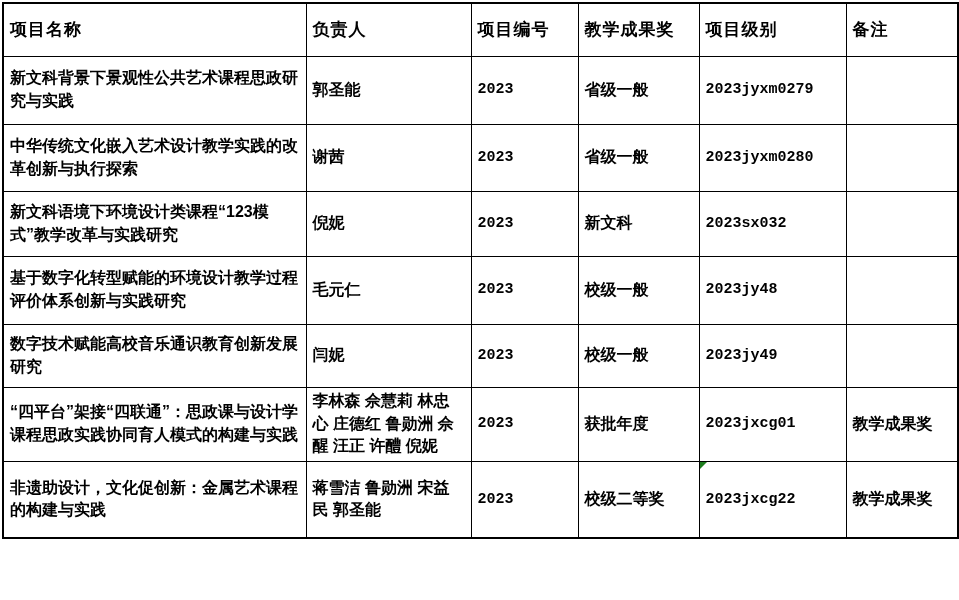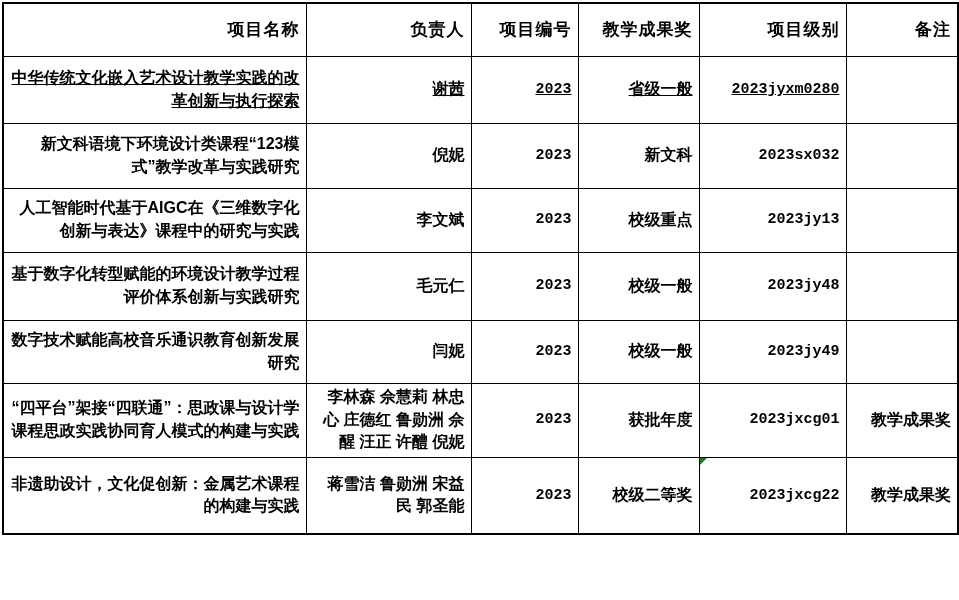--- a/index.html
+++ b/index.html
@@ -20,39 +20,39 @@
     background: #ffffff;
   }
   col.c-name   { width: 303px; }
   col.c-leader { width: 165px; }
   col.c-year   { width: 107px; }
   col.c-level  { width: 121px; }
   col.c-number { width: 147px; }
   col.c-note   { width: 112px; }
   th, td {
     border: 1px solid #000000;
-    text-align: right;
+    text-align: left;
     vertical-align: middle;
     color: #000000;
     font-weight: bold;
     padding: 2px 6px;
     box-sizing: border-box;
     overflow: hidden;
     margin-left: 23px;
   }
   thead tr { height: 53px; }
   th { font-size: 17px; letter-spacing: 1px; }
   td { font-size: 16px; line-height: 1.42; }
   td.mono {
     font-family: "Liberation Mono", "DejaVu Sans Mono", monospace;
     font-size: 15px;
     letter-spacing: 0px;
   }
   tr.r1 { height: 68px; }
-  tr.r2 { height: 67px; text-decoration: underline; }
+  tr.r2 { height: 67px; }
   tr.r3 { height: 65px; }
   tr.r4 { height: 64px; }
   tr.r5 { height: 68px; }
   tr.r6 { height: 63px; padding-left: 26px; }
   tr.r7 { height: 74px; }
   tr.r8 { height: 77px; }
   td.rel { position: relative; }
   .corner-tri {
     position: absolute;
     top: 0; left: 0;
@@ -78,42 +78,42 @@
     <tr>
       <th>项目名称</th>
       <th>负责人</th>
       <th>项目编号</th>
       <th>教学成果奖</th>
       <th>项目级别</th>
       <th>备注</th>
     </tr>
   </thead>
   <tbody>
+    <tr class="r1">
+      <td>新文科背景下景观性公共艺术课程思政研究与实践</td>
+      <td>郭圣能</td>
+      <td class="mono">2023</td>
+      <td>省级一般</td>
+      <td class="mono">2023jyxm0279</td>
+      <td></td>
+    </tr>
     <tr class="r2">
       <td>中华传统文化嵌入艺术设计教学实践的改革创新与执行探索</td>
       <td>谢茜</td>
       <td class="mono">2023</td>
       <td>省级一般</td>
       <td class="mono">2023jyxm0280</td>
       <td></td>
     </tr>
     <tr class="r3">
       <td>新文科语境下环境设计类课程“123模式”教学改革与实践研究</td>
       <td>倪妮</td>
       <td class="mono">2023</td>
       <td>新文科</td>
       <td class="mono">2023sx032</td>
-      <td></td>
-    </tr>
-    <tr class="r4">
-      <td>人工智能时代基于AIGC在《三维数字化创新与表达》课程中的研究与实践</td>
-      <td>李文斌</td>
-      <td class="mono">2023</td>
-      <td>校级重点</td>
-      <td class="mono">2023jy13</td>
       <td></td>
     </tr>
     <tr class="r5">
       <td>基于数字化转型赋能的环境设计教学过程评价体系创新与实践研究</td>
       <td>毛元仁</td>
       <td class="mono">2023</td>
       <td>校级一般</td>
       <td class="mono">2023jy48</td>
       <td></td>
     </tr>

